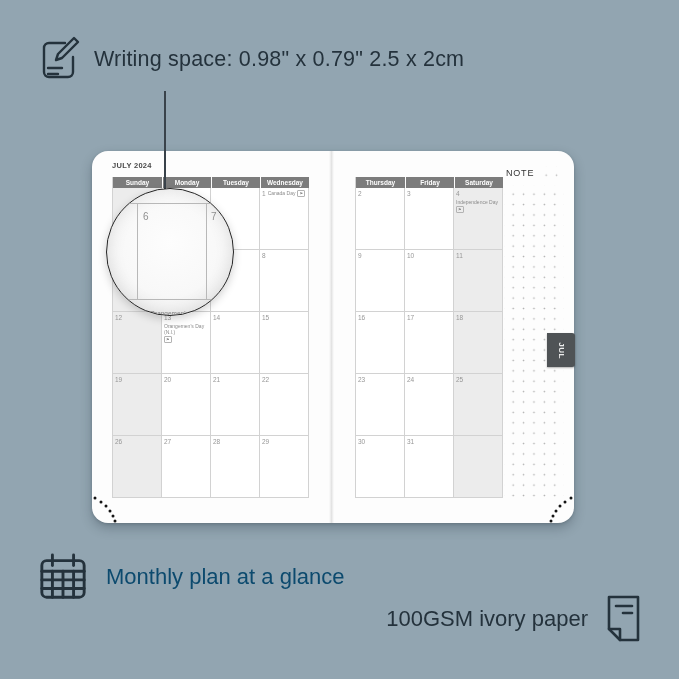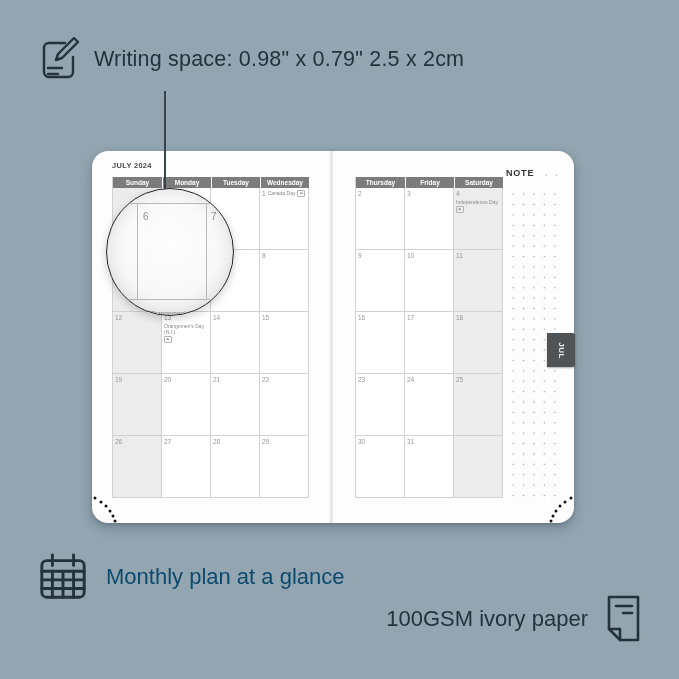--- a/index.html
+++ b/index.html
@@ -30,21 +30,21 @@
   .cell{position:relative;width:49px;height:62px;box-sizing:border-box;border-right:1px solid #d2d2d2;
         border-bottom:1px solid #d2d2d2;padding:2px 2px;display:flex;flex-wrap:wrap;align-content:flex-start;
         column-gap:2px;row-gap:1px;background:#fff;}
   .cell.shade{background:#ececec;}
   .dnum{font-size:6.5px;color:#979797;line-height:1.2;}
   .hol{font-size:5px;color:#8a8a8a;line-height:1.25;}
   .flagbox{font-size:4px;line-height:1;color:#8a8a8a;border:.5px solid #b3b3b3;border-radius:1px;padding:.5px 1px;
            align-self:flex-start;}
 
   
-  .note-label{position:absolute;left:414px;top:17px;font-size:9px;font-weight:bold;letter-spacing:.8px;color:#333;}
+  .note-label{position:absolute;left:414px;top:17px;font-size:9px;font-weight:normal;letter-spacing:.8px;color:#333;}
   .dot-grid{position:absolute;left:412px;top:34px;width:60px;height:314px;
             background-image:radial-gradient(circle,#adadad .8px,rgba(0,0,0,0) 1px);
             background-size:10.4px 10.4px;background-position:4px 4px;}
   .dot-strip{position:absolute;left:446px;top:15px;width:26px;height:11px;
             background-image:radial-gradient(circle,#b5b5b5 .8px,rgba(0,0,0,0) 1px);
             background-size:10.4px 10.4px;background-position:3px 4px;}
 
   
   .tab{position:absolute;left:455px;top:182px;width:28px;height:34px;background:#4f5356;border-radius:0 3px 3px 0;
        display:flex;align-items:center;justify-content:center;box-shadow:0 1px 2px rgba(0,0,0,.3);z-index:4;}

